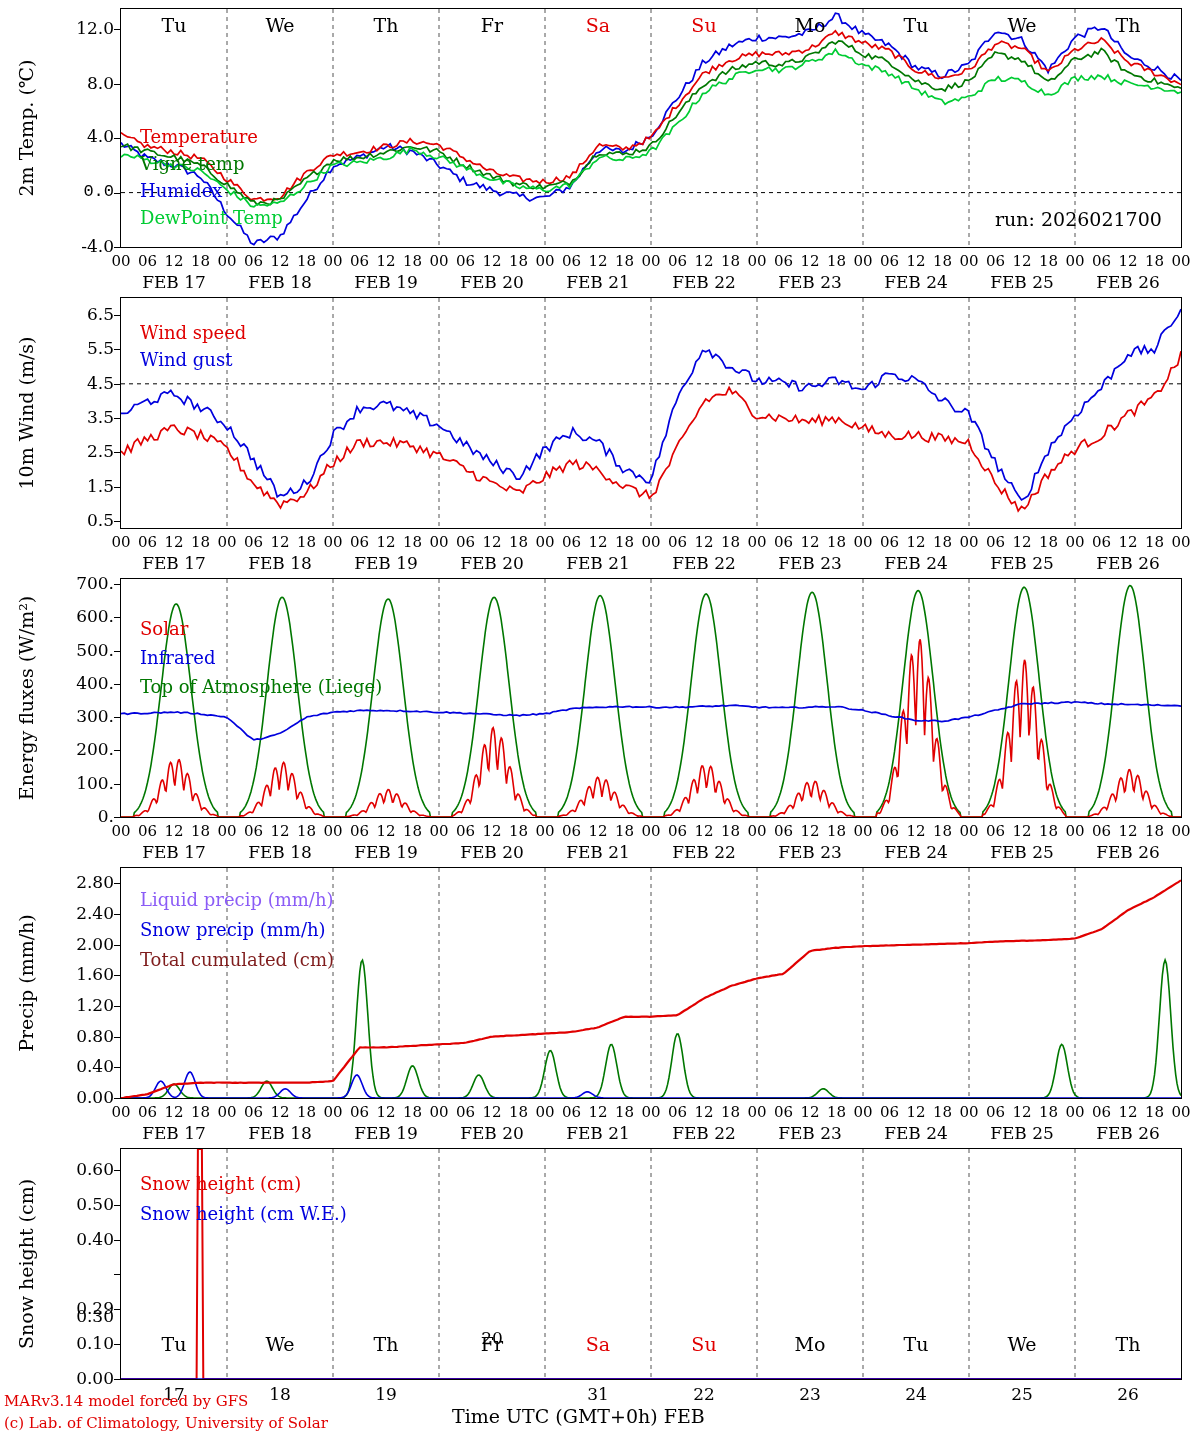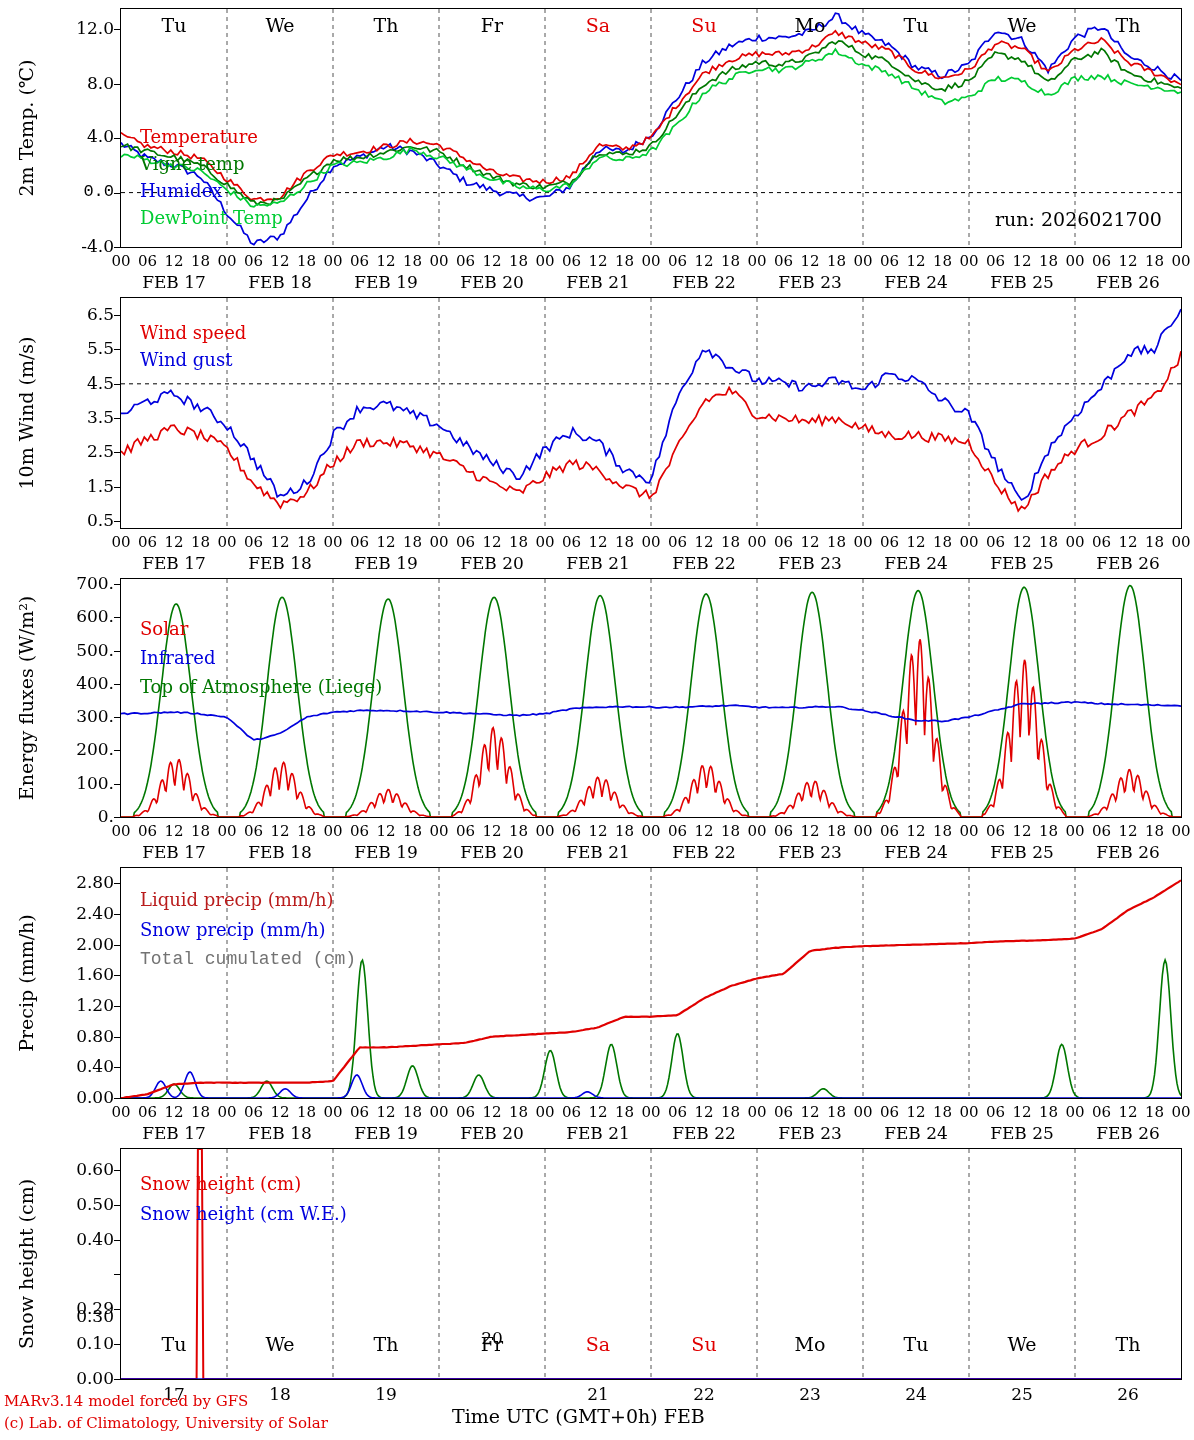--- a/index.html
+++ b/index.html
@@ -354,23 +354,23 @@
     <div class="xdate" style="left:114px;top:1123px;width:120px;">FEB 17</div>
     <div class="xdate" style="left:220px;top:1123px;width:120px;">FEB 18</div>
     <div class="xdate" style="left:326px;top:1123px;width:120px;">FEB 19</div>
     <div class="xdate" style="left:432px;top:1123px;width:120px;">FEB 20</div>
     <div class="xdate" style="left:538px;top:1123px;width:120px;">FEB 21</div>
     <div class="xdate" style="left:644px;top:1123px;width:120px;">FEB 22</div>
     <div class="xdate" style="left:750px;top:1123px;width:120px;">FEB 23</div>
     <div class="xdate" style="left:856px;top:1123px;width:120px;">FEB 24</div>
     <div class="xdate" style="left:962px;top:1123px;width:120px;">FEB 25</div>
     <div class="xdate" style="left:1068px;top:1123px;width:120px;">FEB 26</div>
-    <div class="legend" style="left:140px;top:889px;color:#b91c1c;">Liquid precip (mm/h)</div>
+    <div class="legend" style="left:140px;top:889px;color:#8b5cf6;">Liquid precip (mm/h)</div>
     <div class="legend" style="left:140px;top:919px;color:#0000dd;">Snow precip (mm/h)</div>
-    <div class="legend" style="left:140px;top:949px;color:#737373;font-family:Liberation Mono, monospace;">Total cumulated (cm)</div>
+    <div class="legend" style="left:140px;top:949px;color:#7f1d1d;">Total cumulated (cm)</div>
     <div class="plotbox" style="left:120px;top:1148px;width:1062px;height:232px;">
       <svg width="1060" height="230" viewBox="0 0 1060 230">
         <line x1="106" y1="0" x2="106" y2="230" stroke="#555" stroke-width="1" stroke-dasharray="4,4"></line>
         <line x1="212" y1="0" x2="212" y2="230" stroke="#555" stroke-width="1" stroke-dasharray="4,4"></line>
         <line x1="318" y1="0" x2="318" y2="230" stroke="#555" stroke-width="1" stroke-dasharray="4,4"></line>
         <line x1="424" y1="0" x2="424" y2="230" stroke="#555" stroke-width="1" stroke-dasharray="4,4"></line>
         <line x1="530" y1="0" x2="530" y2="230" stroke="#555" stroke-width="1" stroke-dasharray="4,4"></line>
         <line x1="636" y1="0" x2="636" y2="230" stroke="#555" stroke-width="1" stroke-dasharray="4,4"></line>
         <line x1="742" y1="0" x2="742" y2="230" stroke="#555" stroke-width="1" stroke-dasharray="4,4"></line>
         <line x1="848" y1="0" x2="848" y2="230" stroke="#555" stroke-width="1" stroke-dasharray="4,4"></line>
@@ -401,21 +401,21 @@
     <div style="position:absolute;left:114px;top:1239.6060606060605px;width:6px;height:1px;background:#000;"></div>
     <div class="ytick" style="left:32px;top:1193.7575757575758px;width:82px;">0.50</div>
     <div style="position:absolute;left:114px;top:1204.7575757575758px;width:6px;height:1px;background:#000;"></div>
     <div class="ytick" style="left:32px;top:1158.909090909091px;width:82px;">0.60</div>
     <div style="position:absolute;left:114px;top:1169.909090909091px;width:6px;height:1px;background:#000;"></div>
     <div class="ylab" style="left: 26px; top: 1264px; transform: rotate(-90deg) translate(-50%, -50%);">Snow height (cm)</div>
     <div class="xdate" style="left:144px;top:1384px;width:60px;">17</div>
     <div class="xdate" style="left:250px;top:1384px;width:60px;">18</div>
     <div class="xdate" style="left:356px;top:1384px;width:60px;">19</div>
     <div class="xdate" style="left:462px;top:1328px;width:60px;">20</div>
-    <div class="xdate" style="left:568px;top:1384px;width:60px;">21</div>
+    <div class="xdate" style="left:568px;top:1384px;width:60px;">31</div>
     <div class="xdate" style="left:674px;top:1384px;width:60px;">22</div>
     <div class="xdate" style="left:780px;top:1384px;width:60px;">23</div>
     <div class="xdate" style="left:886px;top:1384px;width:60px;">24</div>
     <div class="xdate" style="left:992px;top:1384px;width:60px;">25</div>
     <div class="xdate" style="left:1098px;top:1384px;width:60px;">26</div>
     <div class="legend" style="left:140px;top:1173px;color:#e00000;">Snow height (cm)</div>
     <div class="legend" style="left:140px;top:1203px;color:#0000dd;">Snow height (cm W.E.)</div>
     <div class="dayname" style="left:144px;top:14px;width:60px;color:#000000;">Tu</div>
     <div class="dayname" style="left:250px;top:14px;width:60px;color:#000000;">We</div>
     <div class="dayname" style="left:356px;top:14px;width:60px;color:#000000;">Th</div>

